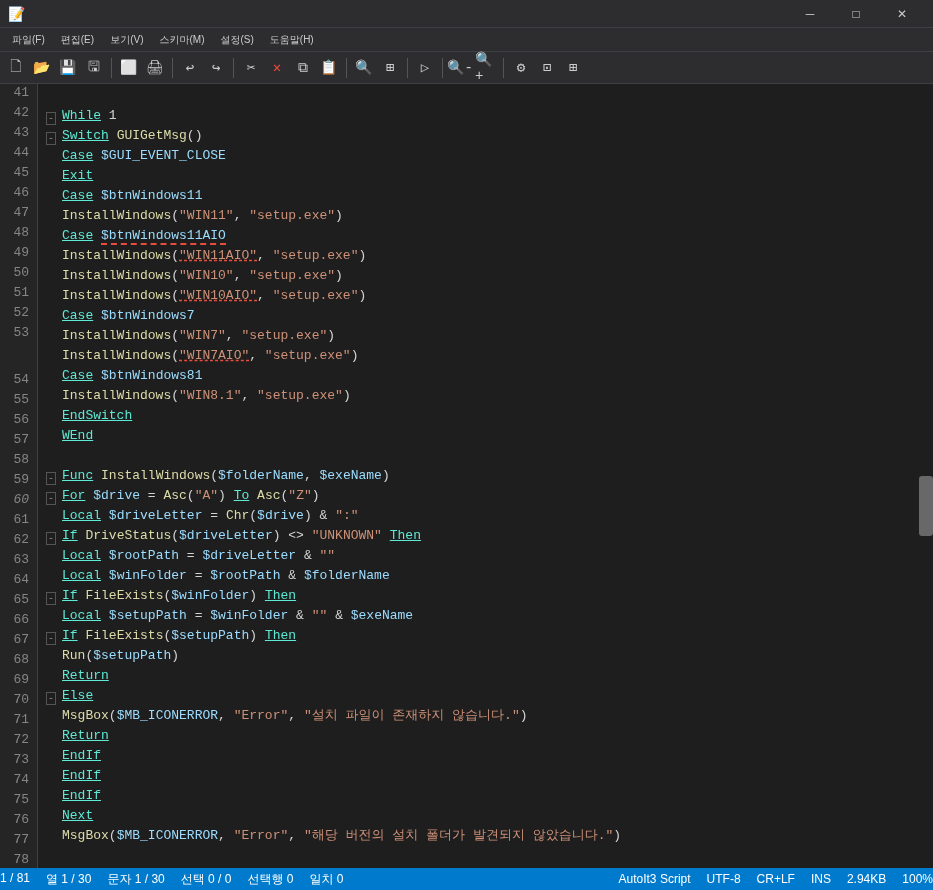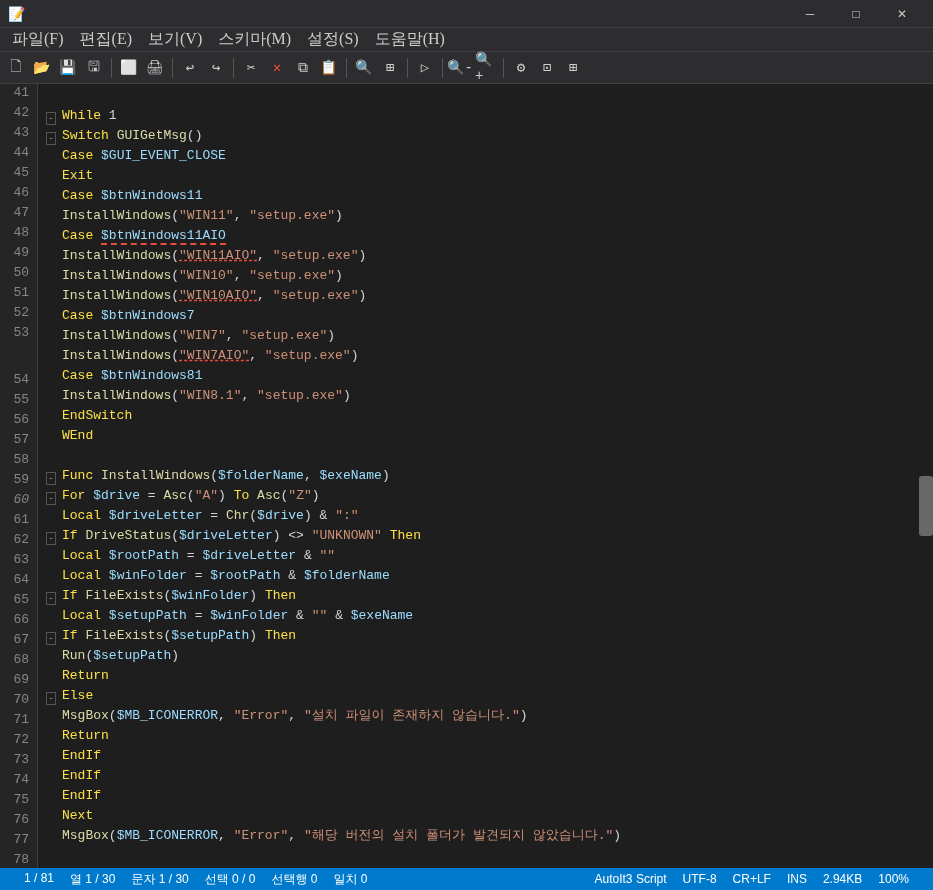--- a/index.html
+++ b/index.html
@@ -36,22 +36,22 @@
       display: flex; align-items: center; justify-content: center;
       font-size: 12px; cursor: pointer; color: #ccc;
     }
     
     .menu-bar {
       background: #2d2d30;
       height: 24px;
       display: flex;
       align-items: center;
       padding: 0 4px;
-      font-size: 16px;
-      font-family: Liberation Serif, serif;
+      font-size: 10px;
+      font-family: Liberation Sans, sans-serif;
       border-bottom: 1px solid #3f3f46;
       flex-shrink: 0;
     }
     .menu-item {
       padding: 2px 8px;
       cursor: pointer;
       color: #ccc;
     }
     
     .toolbar {
@@ -112,21 +112,21 @@
     .code-line .fold-icon {
       display: inline-block;
       width: 14px;
       height: 14px;
       margin-right: 2px;
       color: #858585;
       font-size: 10px;
       flex-shrink: 0;
     }
     
-    .kw-blue { color: #fde047; }
+    .kw-blue { color: #5eead4; text-decoration: underline; }
     .str-orange { color: #ce9178; }
     .str-dashed {
       color: #ce9178;
       text-decoration: underline;
       text-decoration-style: dashed;
       text-decoration-color: #e74c3c;
     }
     .var-light { color: #9cdcfe; }
     .var-dashed {
       color: #9cdcfe;
@@ -139,21 +139,21 @@
     .code-area::-webkit-scrollbar-track { background: #252526; }
     .code-area::-webkit-scrollbar-thumb { background: #424242; border-radius: 6px; }
     
     .status-bar {
       background: #007acc;
       color: #fff;
       height: 22px;
       display: flex;
       align-items: center;
       justify-content: space-between;
-      padding: 0 24px;
+      padding: 0 0;
       font-size: 12px;
       font-family: 'Segoe UI', sans-serif;
       flex-shrink: 0;
     }
     .status-left { display: flex; gap: 16px; }
     .status-right { display: flex; gap: 16px; }
     
     .right-scrollbar {
       width: 14px;
       background: #3e3e42;

